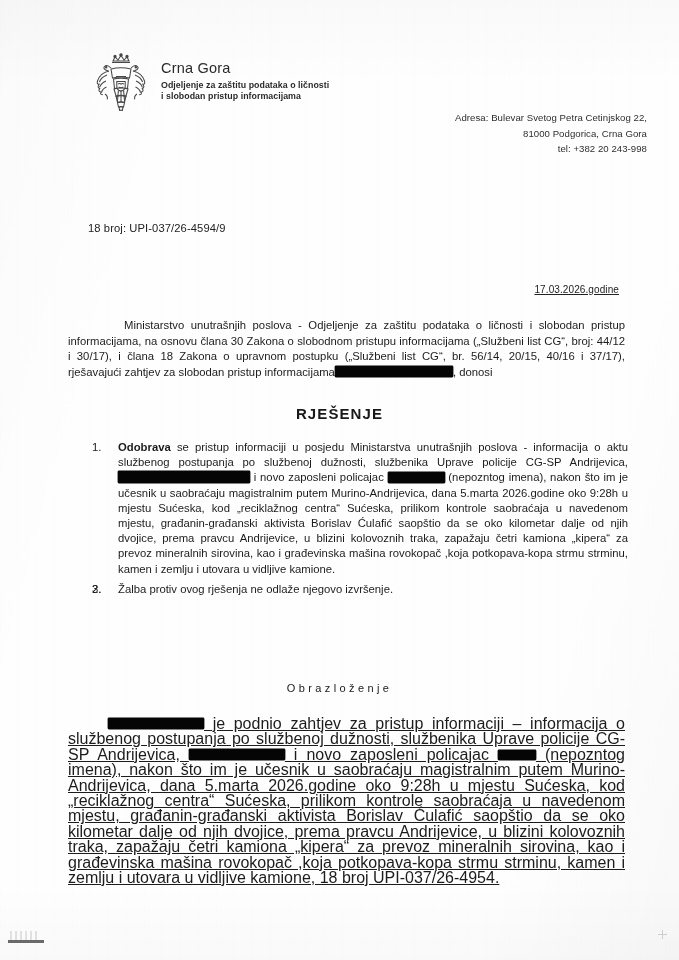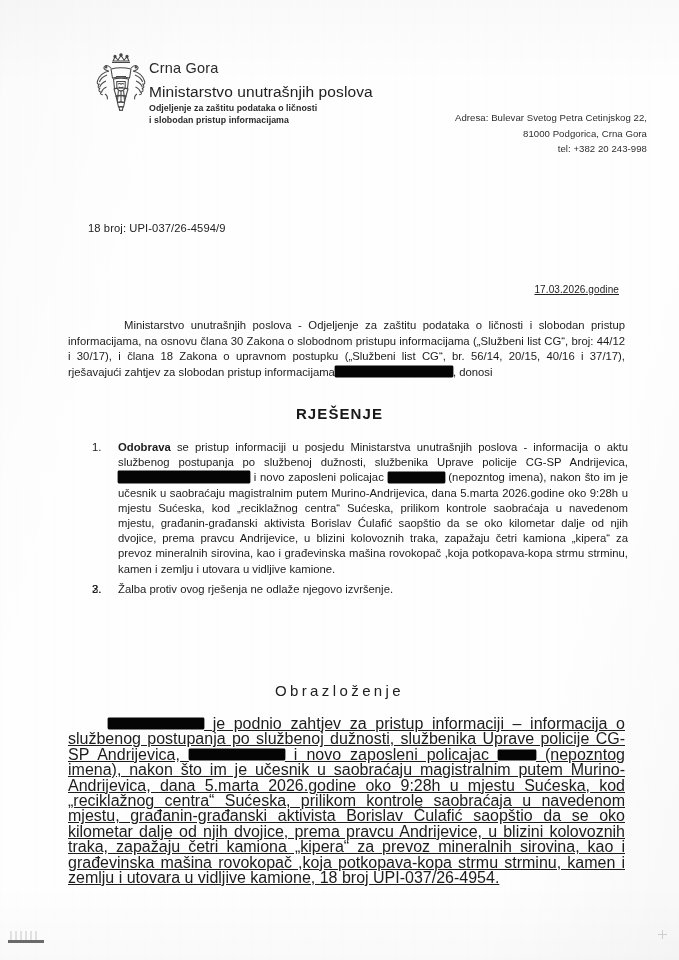--- a/index.html
+++ b/index.html
@@ -47,20 +47,21 @@
     align-items: flex-start;
   }
   .crest {
     width: 56px;
     height: 62px;
     flex: 0 0 56px;
     opacity: .82;
   }
   .crest svg { display: block; width: 100%; height: 100%; }
   .org-block {
+    margin-left: 12px;
     padding-top: 8px;
   }
   .org-country {
     font-size: 14.5px;
     letter-spacing: .2px;
     color: #2a2a2a;
     line-height: 1.15;
   }
   .org-ministry {
     font-size: 15.5px;
@@ -162,21 +163,21 @@
     text-align: left;
   }
   .decision-list li b { font-weight: bold; }
 
   .title-obrazlozenje {
     position: absolute;
     left: 0;
     right: 0;
     top: 682px;
     text-align: center;
-    font-size: 15px;
+    font-size: 11px;
     letter-spacing: 3.4px;
     color: #202020;
   }
 
   .explanation {
     position: absolute;
     left: 68px;
     top: 716px;
     width: 557px;
     font-size: 16px;
@@ -288,21 +289,20 @@
           <path d="M24.5 50.5 q3.5 -1.2 7 0 l-1 4.6 q-2.5 -.8 -5 0 Z"></path>
           <path d="M26 55 q2 -.7 4 0 l-.6 3.4 q-1.4 -.5 -2.8 0 Z"></path>
 
           <path d="M12 42 q3.2 2.2 2.2 5.4"></path>
           <path d="M44 42 q-3.2 2.2 -2.2 5.4"></path>
         </g>
       </svg>
     </div>
     <div class="org-block">
       <div class="org-country">Crna Gora</div>
-      <div class="org-ministry">Ministarstvo unutrašnjih poslova</div>
       <div class="org-dept">
         <div>Odjeljenje za zaštitu podataka o ličnosti</div>
         <div>i slobodan pristup informacijama</div>
       </div>
     </div>
   </div>
 
   <div class="address-block">
     <div>Adresa: Bulevar Svetog Petra Cetinjskog 22,</div>
     <div>81000 Podgorica, Crna Gora</div>

